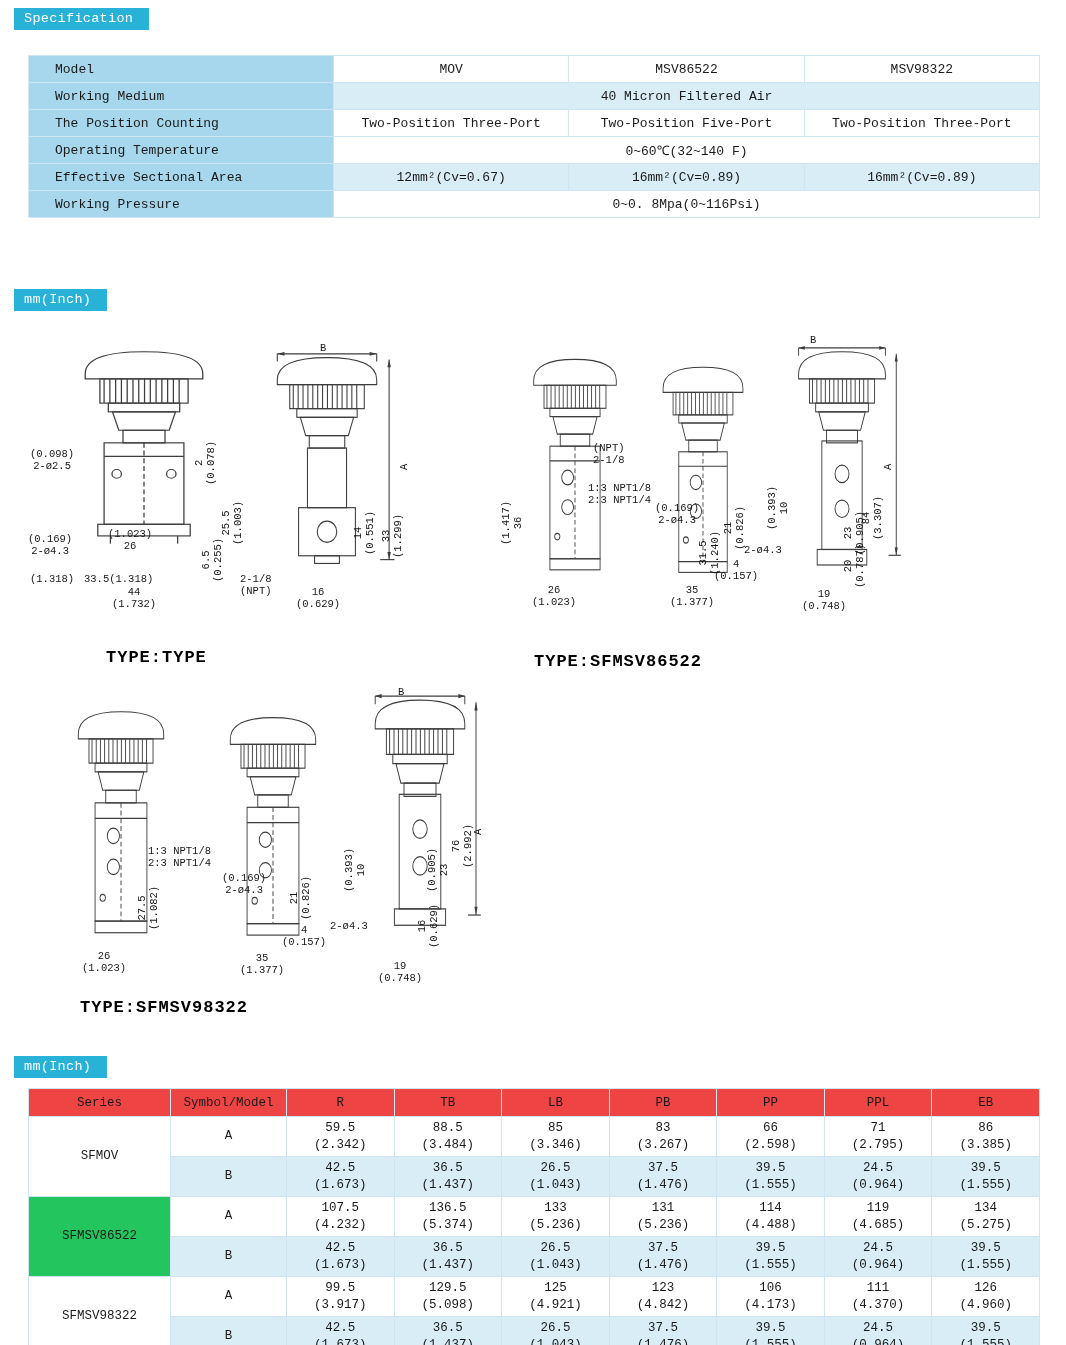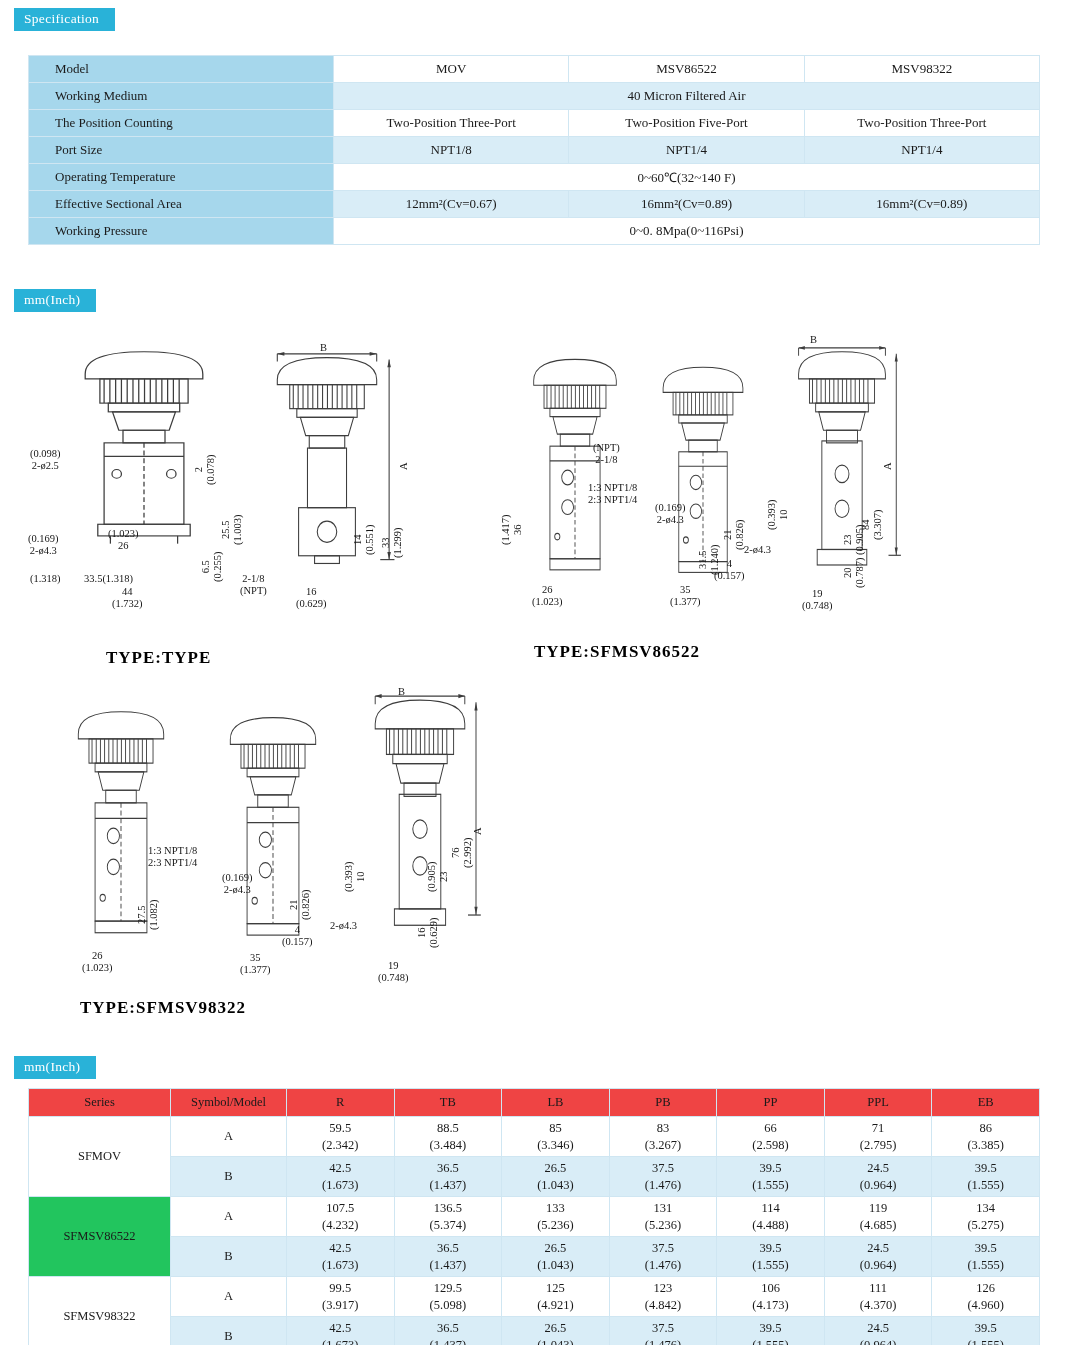--- a/index.html
+++ b/index.html
@@ -1,17 +1,17 @@
 <!DOCTYPE html>
 <html><head>
 <meta charset="utf-8">
 <style>
   html,body{margin:0;padding:0;background:#ffffff;}
   .page{position:relative;width:1066px;height:1345px;background:#ffffff;
-        font-family:Liberation Serif, serif;color:#1a1a1a;overflow:hidden;}
+        font-family:Liberation Mono, monospace;color:#1a1a1a;overflow:hidden;}
 
   .badge{position:absolute;background:#29b2d8;color:#ffffff;font-size:13.5px;
          padding:3px 16px 4px 10px;letter-spacing:.3px;}
   #badge-spec{left:14px;top:8px;}
   #badge-mm1{left:14px;top:289px;}
   #badge-mm2{left:14px;top:1056px;}
 
   table{border-collapse:collapse;table-layout:fixed;}
   td{border:1px solid #cfe6f2;}
 
@@ -60,26 +60,20 @@
         </tr>
         <tr class="alt">
           <td class="rowlabel">Working Medium</td>
           <td colspan="3" class="val">40 Micron Filtered Air</td>
         </tr>
         <tr>
           <td class="rowlabel">The Position Counting</td>
           <td class="val">Two-Position Three-Port</td>
           <td class="val">Two-Position Five-Port</td>
           <td class="val">Two-Position Three-Port</td>
-        </tr>
-        <tr class="alt">
-          <td class="rowlabel">Port Size</td>
-          <td class="val">NPT1/8</td>
-          <td class="val">NPT1/4</td>
-          <td class="val">NPT1/4</td>
         </tr>
         <tr>
           <td class="rowlabel">Operating Temperature</td>
           <td colspan="3" class="val">0~60℃(32~140 F)</td>
         </tr>
         <tr class="alt">
           <td class="rowlabel">Effective Sectional Area</td>
           <td class="val">12mm²(Cv=0.67)</td>
           <td class="val">16mm²(Cv=0.89)</td>
           <td class="val">16mm²(Cv=0.89)</td>
@@ -183,21 +177,21 @@
       <div class="dim-label" style="left: 320px; top: 12px;">B</div>
       <div class="dim-label rot" style="left: 398px; top: 140px;">A</div>
       <div class="dim-label rot" style="left: 352px; top: 225px;">14
 (0.551)</div>
       <div class="dim-label rot" style="left: 380px; top: 228px;">33
 (1.299)</div>
       <div class="dim-label" style="left: 240px; top: 243px;">2-1/8
 (NPT)</div>
       <div class="dim-label" style="left: 296px; top: 256px;">16
 (0.629)</div>
-      <div class="fig-caption" style="left: 534px; top: 312px;">TYPE:SFMSV86522</div>
+      <div class="fig-caption" style="left: 534px; top: 322px;">TYPE:SFMSV86522</div>
       <div class="drawing" style="left: 516px; top: 22px; width: 118px; height: 240px;"><svg viewBox="0 0 160 260" width="100%" height="100%" preserveAspectRatio="none">
     <g fill="none" stroke="#3d3d3d" stroke-width="1.2">
             <path d="M24,31 Q24,8 80,8 Q136,8 136,31 L136,36 L24,36 Z"></path>
     <rect x="38" y="36" width="84" height="25"></rect>
             <line x1="42" y1="36" x2="42" y2="61"></line>
             <line x1="47.5" y1="36" x2="47.5" y2="61"></line>
             <line x1="53" y1="36" x2="53" y2="61"></line>
             <line x1="58.5" y1="36" x2="58.5" y2="61"></line>
             <line x1="64" y1="36" x2="64" y2="61"></line>
             <line x1="69.5" y1="36" x2="69.5" y2="61"></line>

